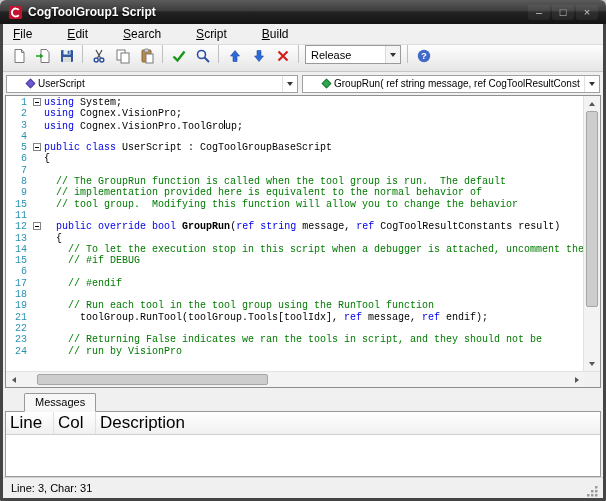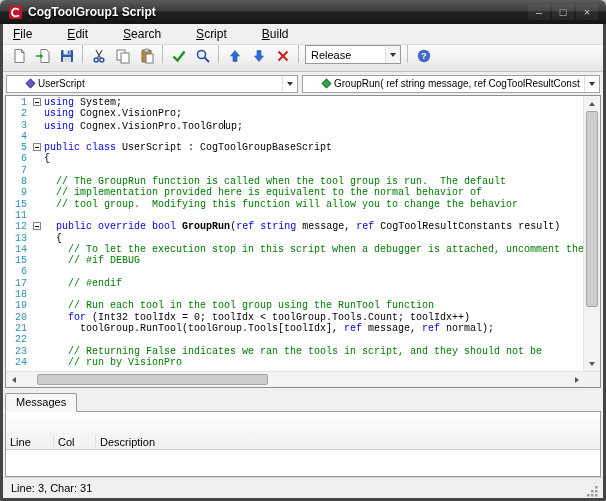--- a/index.html
+++ b/index.html
@@ -72,26 +72,26 @@
   .vscroll{flex:0 0 16px;display:flex;flex-direction:column;background:#f3f3f3;border-left:1px solid #e2e2e2;}
   .sb-btn{flex:0 0 15px;height:15px;width:16px;display:flex;align-items:center;justify-content:center;background:#f3f3f3;}
   .vtrack{flex:1;position:relative;}
   .vthumb{position:absolute;top:0;left:2px;right:2px;height:80%;background:#cdcdcd;border:1px solid #a6a6a6;border-radius:2px;}
   .hscroll{flex:0 0 16px;display:flex;background:#f3f3f3;border-top:1px solid #e2e2e2;}
   .htrack{flex:1;position:relative;}
   .hthumb{position:absolute;left:3%;top:2px;bottom:2px;width:42%;background:#cdcdcd;border:1px solid #a6a6a6;border-radius:2px;}
   .sb-corner{flex:0 0 16px;background:#f1f1f1;}
   
   .splitter{height:4px;flex:0 0 4px;}
-  .msg-tabs{height:19px;flex:0 0 19px;display:flex;align-items:flex-end;padding-left:2px;text-align:center;}
+  .msg-tabs{height:19px;flex:0 0 19px;display:flex;align-items:flex-end;padding-left:21px;text-align:center;}
   .tab{position:relative;top:1px;background:#f7f7f7;border:1px solid #999;border-bottom:1px solid #f7f7f7;
        padding:2px 10px 3px;font-size:11px;border-radius:2px 2px 0 0;z-index:2;}
   .msg-list{flex:0 0 66px;margin:0 2px;border:1px solid #999;background:#fff;display:flex;flex-direction:column;}
   .lv-header{flex:0 0 17px;display:flex;background:linear-gradient(#ffffff,#f0f0f1);border-bottom:1px solid #cfcfcf;}
-  .lv-col{padding:1px 4px;border-right:1px solid #e0e0e0;font-size:11px;display:flex;align-items:center;margin-top:23px;}
+  .lv-col{padding:1px 4px;border-right:1px solid #e0e0e0;font-size:17px;display:flex;align-items:center;}
   .c0{flex:0 0 48px;} .c1{flex:0 0 42px;} .c2{flex:1;border-right:none;}
   .lv-body{flex:1;background:#fff;}
   
   .statusbar{height:21px;flex:0 0 21px;display:flex;align-items:center;background:#f0f0f0;
              border-top:1px solid #d2d2d2;padding:0 4px 0 8px;font-size:11px;}
   .grip{margin-left:auto;display:flex;align-self:flex-end;}
 </style>
 </head>
 <body>
 
@@ -241,22 +241,21 @@
             <div class="row"><span class="ln">15</span><span class="fold"></span><span class="txt"><span class="p">  </span><span class="c">// tool group.  Modifying this function will allow you to change the behavior</span></span></div>
             <div class="row"><span class="ln">11</span><span class="fold"></span><span class="txt"><span class="p">  </span></span></div>
             <div class="row"><span class="ln">12</span><span class="fold"><span class="box"></span></span><span class="txt"><span class="p">  </span><span class="k">public</span><span class="p"> </span><span class="k">override</span><span class="p"> </span><span class="k">bool</span><span class="p"> </span><span class="m">GroupRun</span><span class="p">(</span><span class="k">ref</span><span class="p"> </span><span class="k">string</span><span class="p"> message, </span><span class="k">ref</span><span class="p"> CogToolResultConstants result)</span></span></div>
             <div class="row"><span class="ln">13</span><span class="fold"></span><span class="txt"><span class="p">  {</span></span></div>
             <div class="row"><span class="ln">14</span><span class="fold"></span><span class="txt"><span class="p">    </span><span class="c">// To let the execution stop in this script when a debugger is attached, uncomment the</span></span></div>
             <div class="row"><span class="ln">15</span><span class="fold"></span><span class="txt"><span class="p">    </span><span class="c">// #if DEBUG</span></span></div>
             <div class="row"><span class="ln">6</span><span class="fold"></span><span class="txt"><span class="p">    </span></span></div>
             <div class="row"><span class="ln">17</span><span class="fold"></span><span class="txt"><span class="p">    </span><span class="c">// #endif</span></span></div>
             <div class="row"><span class="ln">18</span><span class="fold"></span><span class="txt"></span></div>
             <div class="row"><span class="ln">19</span><span class="fold"></span><span class="txt"><span class="p">    </span><span class="c">// Run each tool in the tool group using the RunTool function</span></span></div>
-            <div class="row"><span class="ln">20</span><span class="fold"></span><span class="txt"><span class="p">    </span><span class="k">for</span><span class="p"> (Int32 toolIdx = 0; toolIdx &lt; toolGroup.Tools.Count; toolIdx++)</span></span></div>
-            <div class="row"><span class="ln">21</span><span class="fold"></span><span class="txt"><span class="p">      toolGroup.RunTool(toolGroup.Tools[toolIdx], </span><span class="k">ref</span><span class="p"> message, </span><span class="k">ref</span><span class="p"> normal);</span></span></div>
+            <div class="row"><span class="ln">21</span><span class="fold"></span><span class="txt"><span class="p">      toolGroup.RunTool(toolGroup.Tools[toolIdx], </span><span class="k">ref</span><span class="p"> message, </span><span class="k">ref</span><span class="p"> endif);</span></span></div>
             <div class="row"><span class="ln">22</span><span class="fold"></span><span class="txt"></span></div>
             <div class="row"><span class="ln">23</span><span class="fold"></span><span class="txt"><span class="p">    </span><span class="c">// Returning False indicates we ran the tools in script, and they should not be</span></span></div>
             <div class="row"><span class="ln">24</span><span class="fold"></span><span class="txt"><span class="p">    </span><span class="c">// run by VisionPro</span></span></div>
           </div>
         <div class="vscroll">
           <div class="sb-btn">
               <i class="tri-up"></i>
             </div>
           <div class="vtrack">
             <div class="vthumb"></div>

